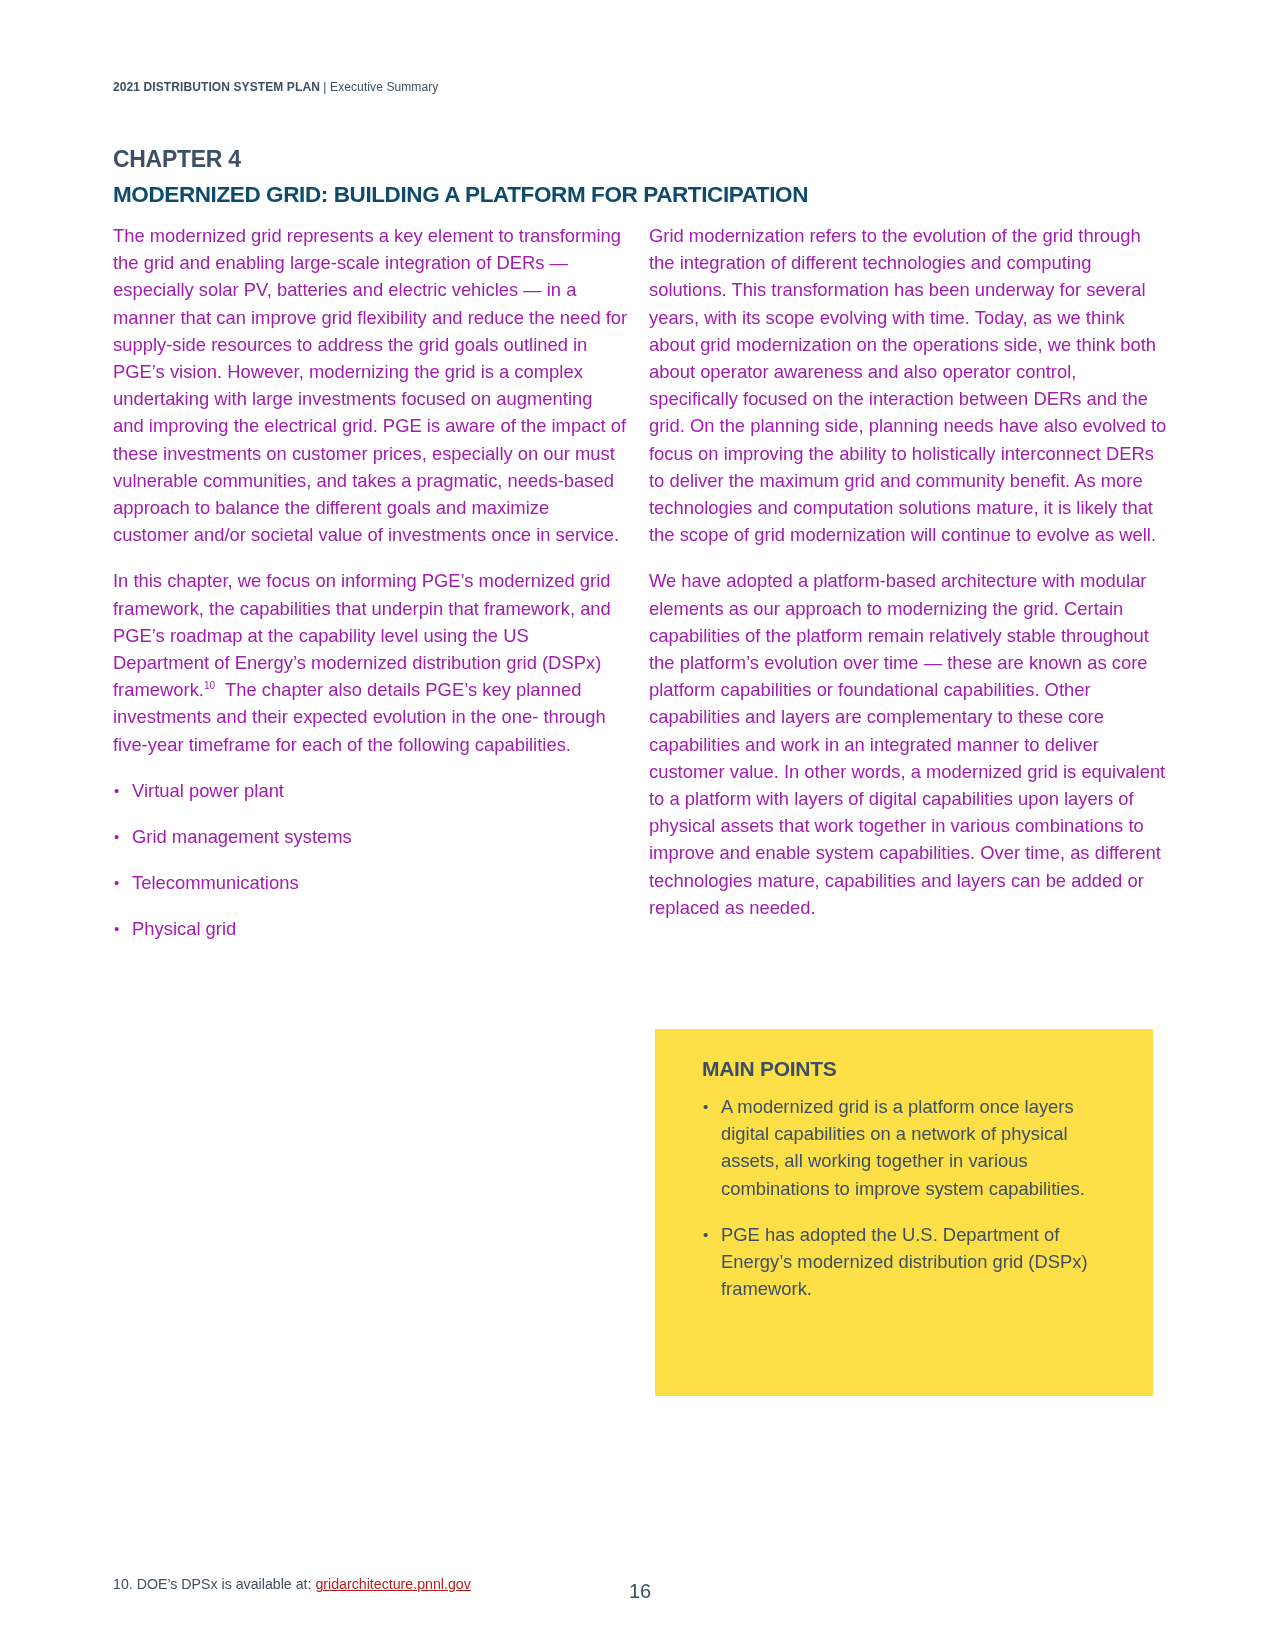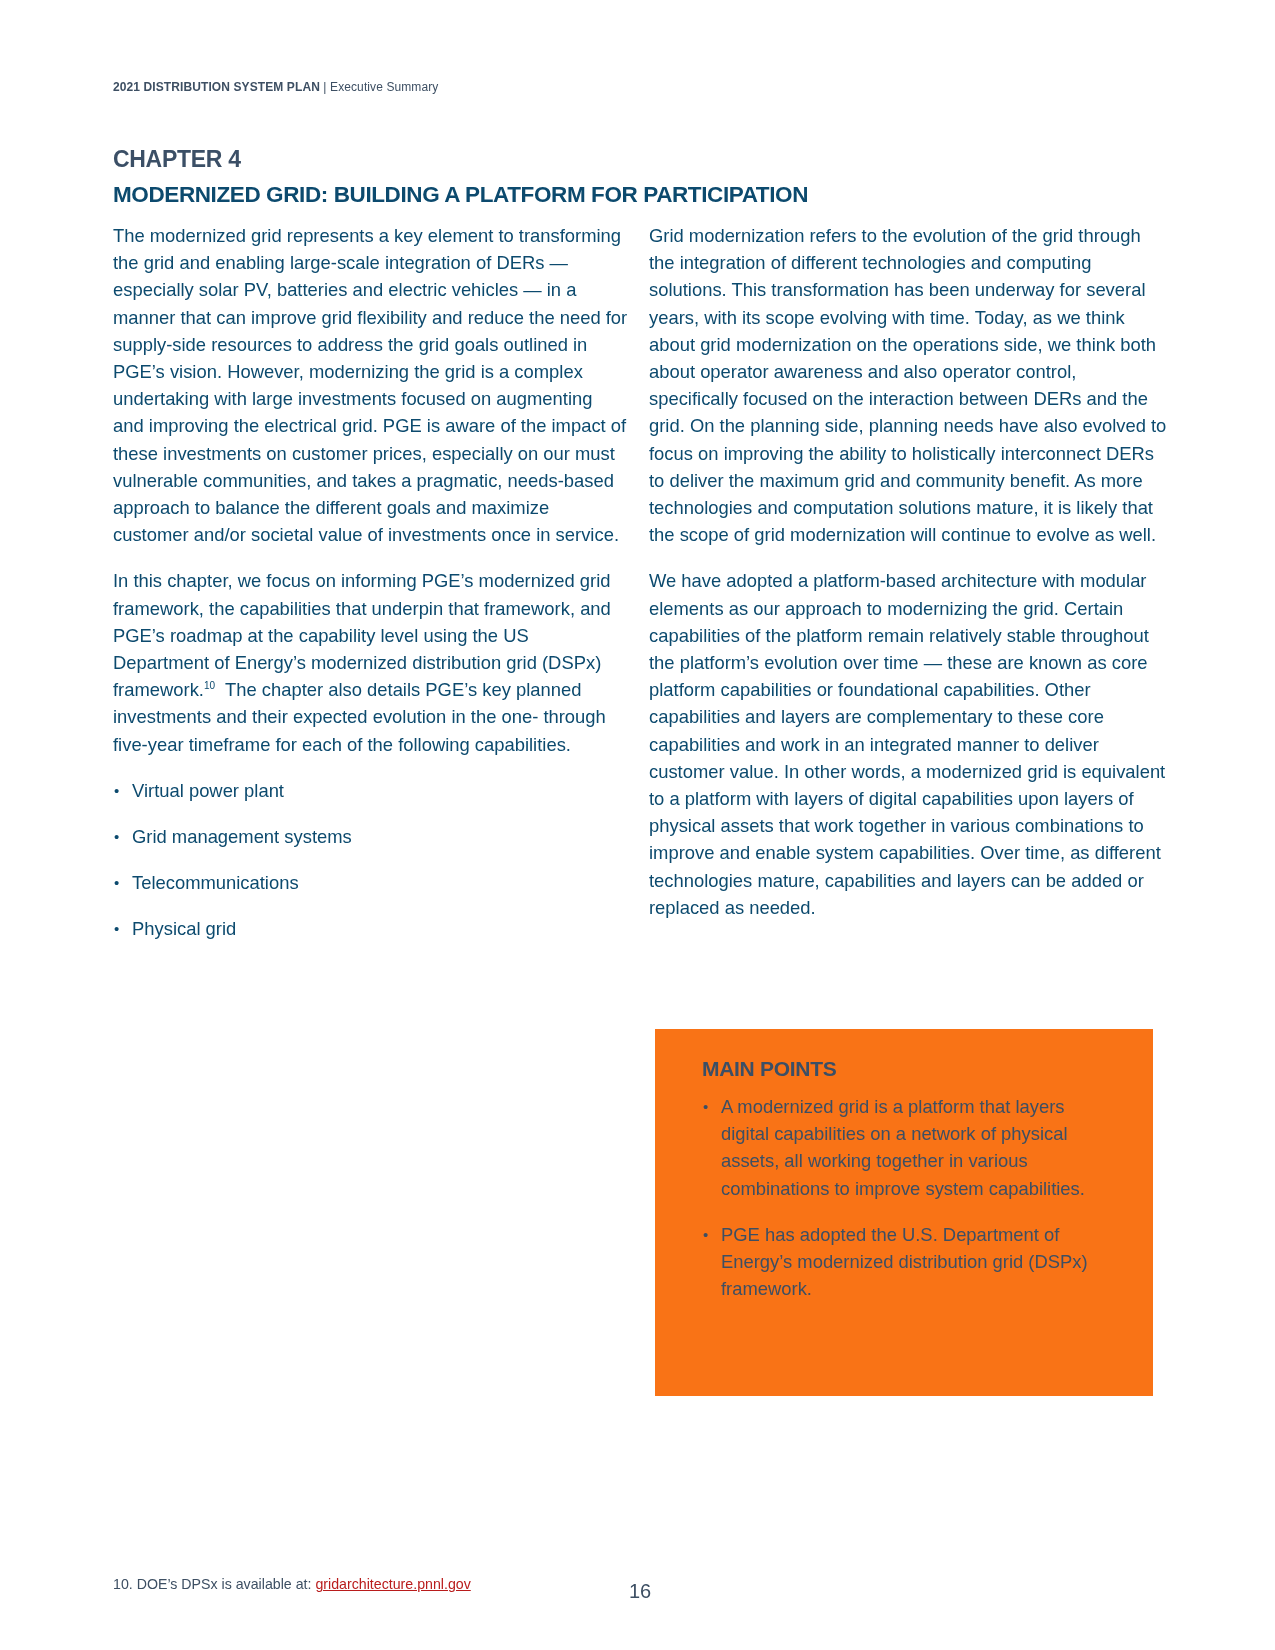--- a/index.html
+++ b/index.html
@@ -15,33 +15,33 @@
   .chapter-num {
     position: absolute; left: 113px; top: 146px; font-size: 23px; font-weight: bold;
     color: #3b4f66; letter-spacing: -0.3px;
   }
   .chapter-title {
     position: absolute; left: 113px; top: 182px; font-size: 22.5px; font-weight: bold;
     color: #0c4a6e; letter-spacing: -0.4px; white-space: nowrap;
   }
   .col {
     position: absolute; top: 222px; width: 515px; font-size: 18.4px; line-height: 27.2px;
-    color: #0c4a6e;
+    color: #a21caf;
   }
   .col-left { left: 113px; }
   .col-right { left: 649px; width: 520px; }
   .col p { margin: 0 0 19px 0; }
   .bullets { list-style: none; margin: 0; padding: 0; }
   .bullets li { position: relative; padding-left: 19px; margin-bottom: 19px; }
   .bullets li::before {
     content: "•"; position: absolute; left: 1px; top: 0; font-size: 15px;
   }
   .main-points {
     position: absolute; left: 655px; top: 1029px; width: 498px; height: 367px;
-    background: #f97316; box-sizing: border-box; padding: 28px 36px 12px 47px;
+    background: #fde047; box-sizing: border-box; padding: 28px 36px 12px 47px;
   }
   .main-points h3 {
     margin: 0 0 12px 0; font-size: 21px; font-weight: bold; color: #3b4f66; letter-spacing: -0.3px;
   }
   .main-points .bullets { font-size: 18.4px; line-height: 27.2px; }
   .main-points .bullets li { margin-bottom: 19px; }
   .footnote {
     position: absolute; left: 113px; top: 1576px; font-size: 14.2px; color: #3d4f63;
   }
   .footnote a { color: #b91c1c; text-decoration: underline; }
@@ -72,21 +72,21 @@
 </div>
 
 <div class="col col-right">
   <p>Grid modernization refers to the evolution of the grid through the integration of different technologies and computing solutions. This transformation has been underway for several years, with its scope evolving with time. Today, as we think about grid modernization on the operations side, we think both about operator awareness and also operator control, specifically focused on the interaction between DERs and the grid. On the planning side, planning needs have also evolved to focus on improving the ability to holistically interconnect DERs to deliver the maximum grid and community benefit. As more technologies and computation solutions mature, it is likely that the scope of grid modernization will continue to evolve as well.</p>
   <p>We have adopted a platform-based architecture with modular elements as our approach to modernizing the grid. Certain capabilities of the platform remain relatively stable throughout the platform’s evolution over time — these are known as core platform capabilities or foundational capabilities. Other capabilities and layers are complementary to these core capabilities and work in an integrated manner to deliver customer value. In other words, a modernized grid is equivalent to a platform with layers of digital capabilities upon layers of physical assets that work together in various combinations to improve and enable system capabilities. Over time, as different technologies mature, capabilities and layers can be added or replaced as needed.</p>
 </div>
 
 <aside class="main-points">
   <h3>MAIN POINTS</h3>
   <ul class="bullets">
-    <li>A modernized grid is a platform that layers digital capabilities on a network of physical assets, all working together in various combinations to improve system capabilities.</li>
+    <li>A modernized grid is a platform once layers digital capabilities on a network of physical assets, all working together in various combinations to improve system capabilities.</li>
     <li>PGE has adopted the U.S. Department of Energy’s modernized distribution grid (DSPx) framework.</li>
   </ul>
 </aside>
 
 <div class="footnote">
   <span style="white-space:pre">10. DOE’s DPSx is available at: </span><a>gridarchitecture.pnnl.gov</a>
 </div>
 
 <div class="page-num">16</div>
 

